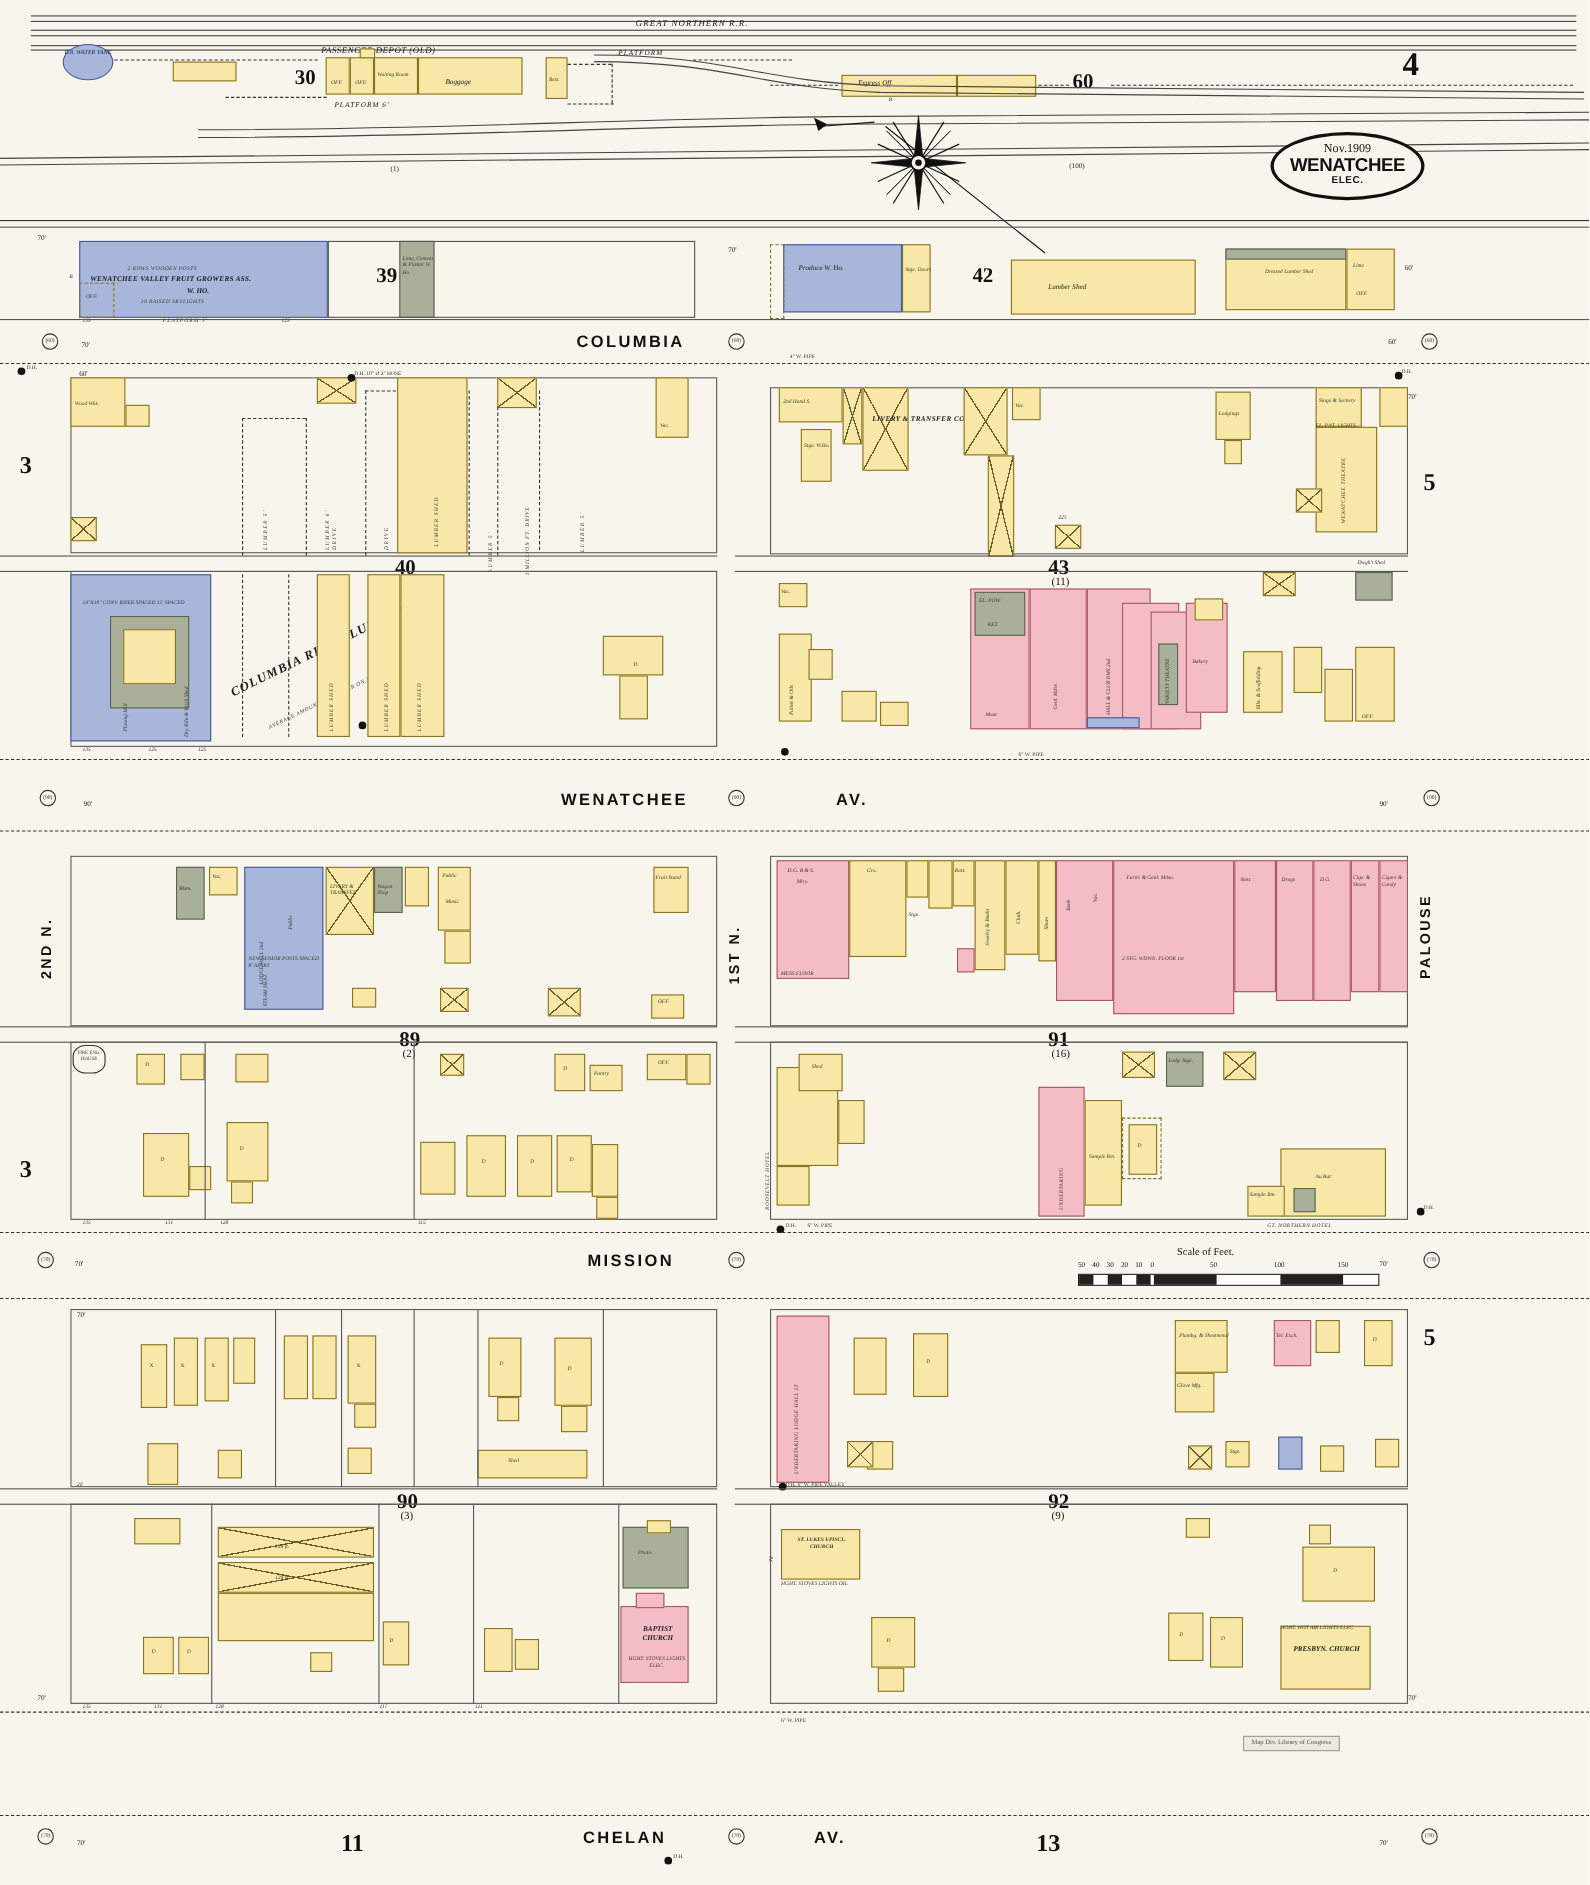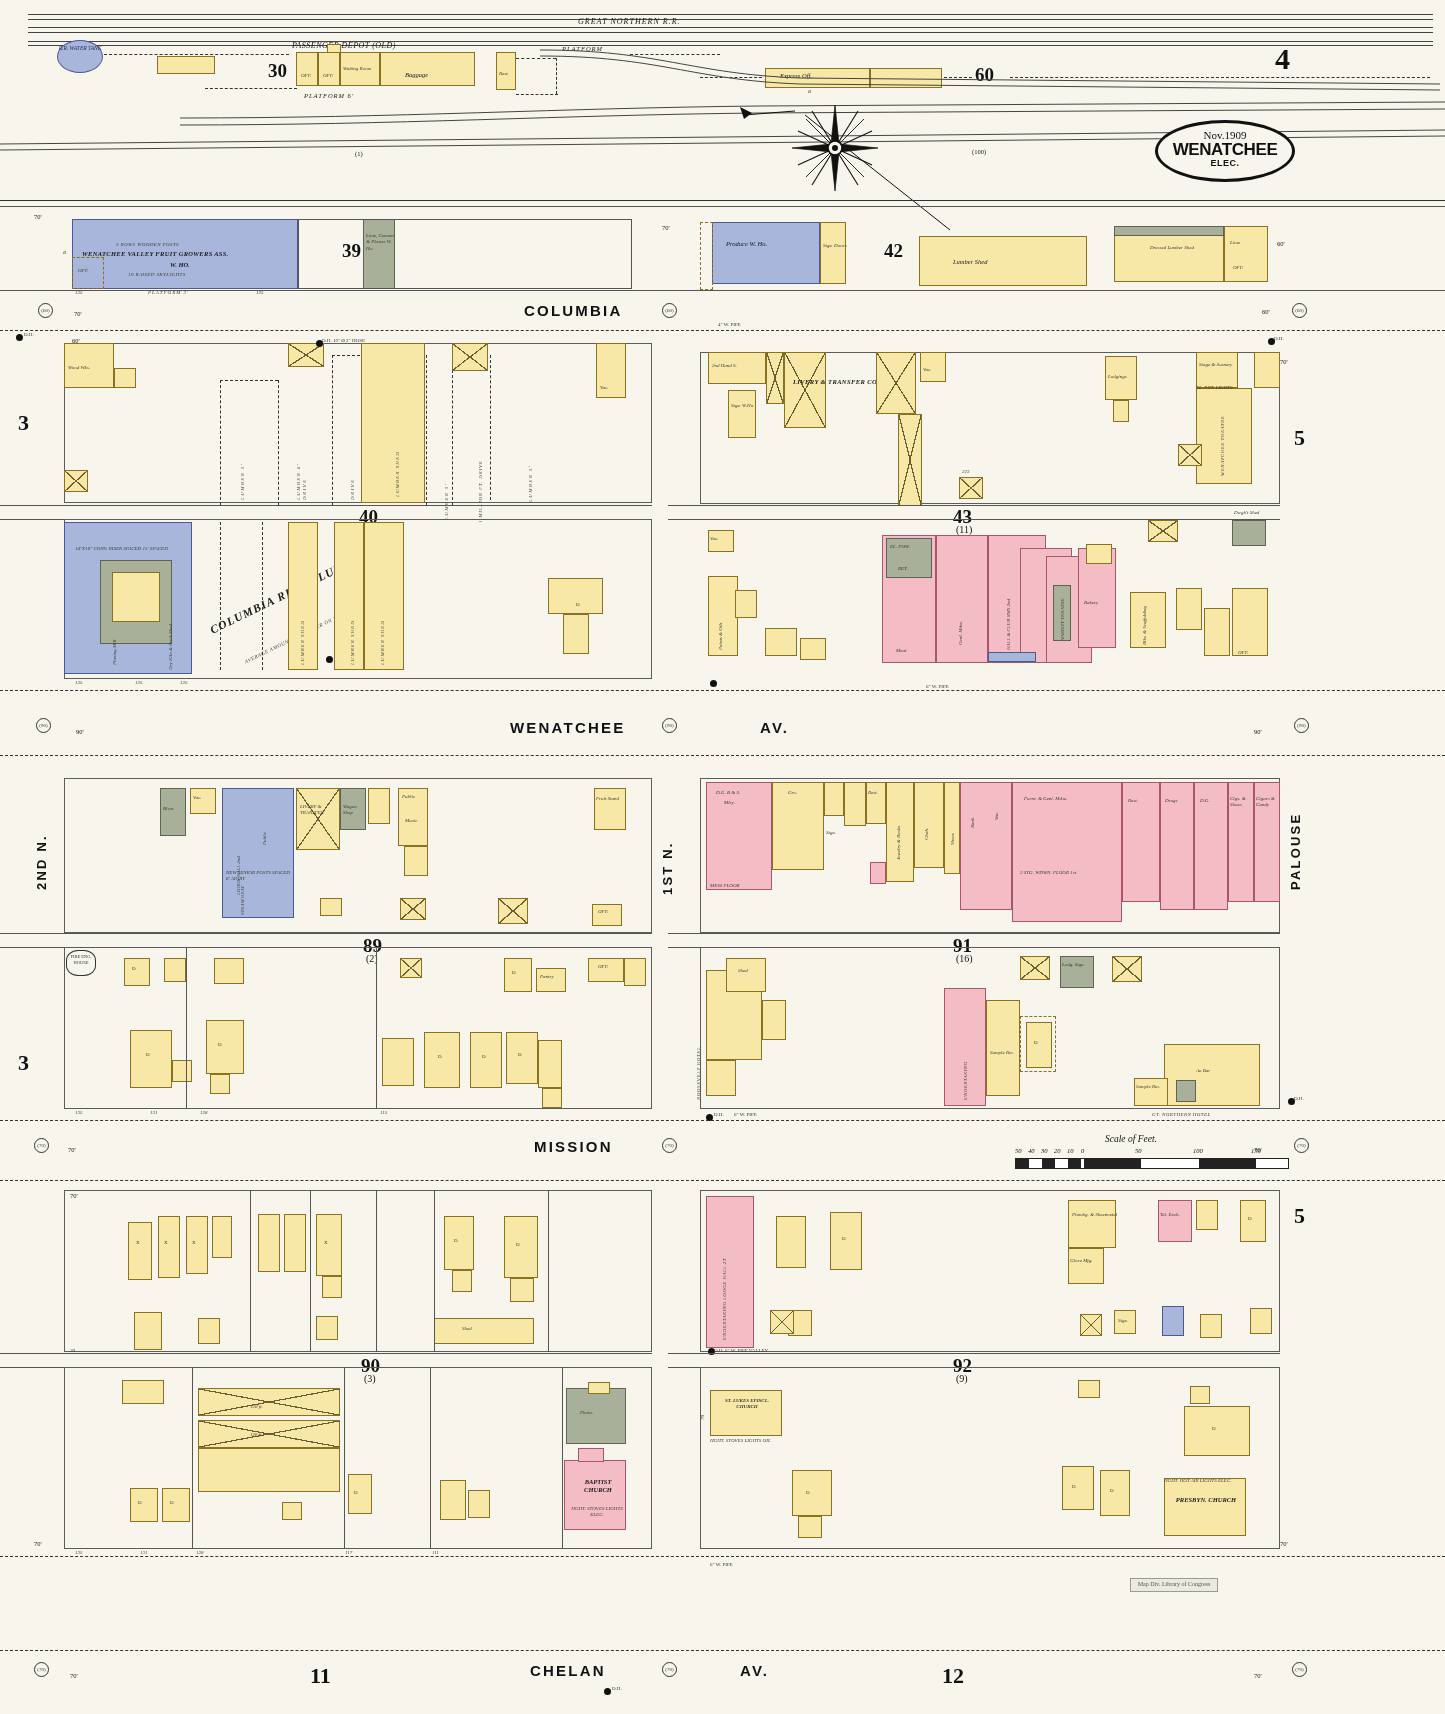--- a/index.html
+++ b/index.html
@@ -273,21 +273,21 @@
   <div class="lbl xs" style="left:74px;top:310px;font-style:normal;">70'</div>
   <div class="lbl xs" style="left:72px;top:337px;font-style:normal;">60'</div>
   <div class="lbl xs" style="left:1280px;top:358px;font-style:normal;">70'</div>
   <div class="lbl xs" style="left:1262px;top:308px;font-style:normal;">60'</div>
 
   <div class="blocknum" style="left:18px;top:410px;font-size:22px;">3</div>
   <div class="blocknum" style="left:1294px;top:425px;font-size:22px;">5</div>
   <div class="blocknum" style="left:18px;top:1050px;font-size:22px;">3</div>
   <div class="blocknum" style="left:1294px;top:1203px;font-size:22px;">5</div>
   <div class="blocknum" style="left:310px;top:1663px;font-size:22px;">11</div>
-  <div class="blocknum" style="left:942px;top:1663px;font-size:22px;">12</div>
+  <div class="blocknum" style="left:942px;top:1663px;font-size:22px;">13</div>
 
   <div class="bldg w" style="left:64px;top:343px;width:588px;height:160px;"></div>
 
   <div class="bldg y" style="left:64px;top:343px;width:50px;height:45px;"></div>
   <div class="lbl tiny" style="left:68px;top:365px;">Wood Wks.</div>
   <div class="bldg y" style="left:114px;top:368px;width:22px;height:20px;"></div>
   <div class="bldg y xb" style="left:64px;top:470px;width:24px;height:22px;"></div>
 
   <div class="bldg y xb" style="left:288px;top:343px;width:36px;height:24px;"></div>
   <div class="bldg y" style="left:361px;top:343px;width:64px;height:160px;"></div>
@@ -585,21 +585,21 @@
   <div class="lbl tiny" style="left:1294px;top:1096px;font-style:normal;">D.H.</div>
 
   <div class="hdash" style="left:0px;top:1120px;width:1445px;"></div>
   <div class="street" style="left:534px;top:1138px;">MISSION</div>
   <div class="circ" style="left:34px;top:1138px;">(70)</div>
   <div class="circ" style="left:662px;top:1138px;">(70)</div>
   <div class="circ" style="left:1294px;top:1138px;">(70)</div>
   <div class="lbl xs" style="left:68px;top:1146px;font-style:normal;">70'</div>
   <div class="lbl xs" style="left:1254px;top:1146px;font-style:normal;">70'</div>
 
-  <div id="scalebar" style="left:1015px;top:1134px;width:280px;height:42px;font-style:italic;">
+  <div id="scalebar" style="left:980px;top:1134px;width:280px;height:42px;">
     <div class="cap" style="left:90px;top:0px;">Scale of Feet.</div>
     <div class="lbl2" style="left:0px;top:13px;">50</div>
     <div class="lbl2" style="left:13px;top:13px;">40</div>
     <div class="lbl2" style="left:26px;top:13px;">30</div>
     <div class="lbl2" style="left:39px;top:13px;">20</div>
     <div class="lbl2" style="left:52px;top:13px;">10</div>
     <div class="lbl2" style="left:66px;top:13px;">0</div>
     <div class="lbl2" style="left:120px;top:13px;">50</div>
     <div class="lbl2" style="left:178px;top:13px;">100</div>
     <div class="lbl2" style="left:236px;top:13px;">150</div>

